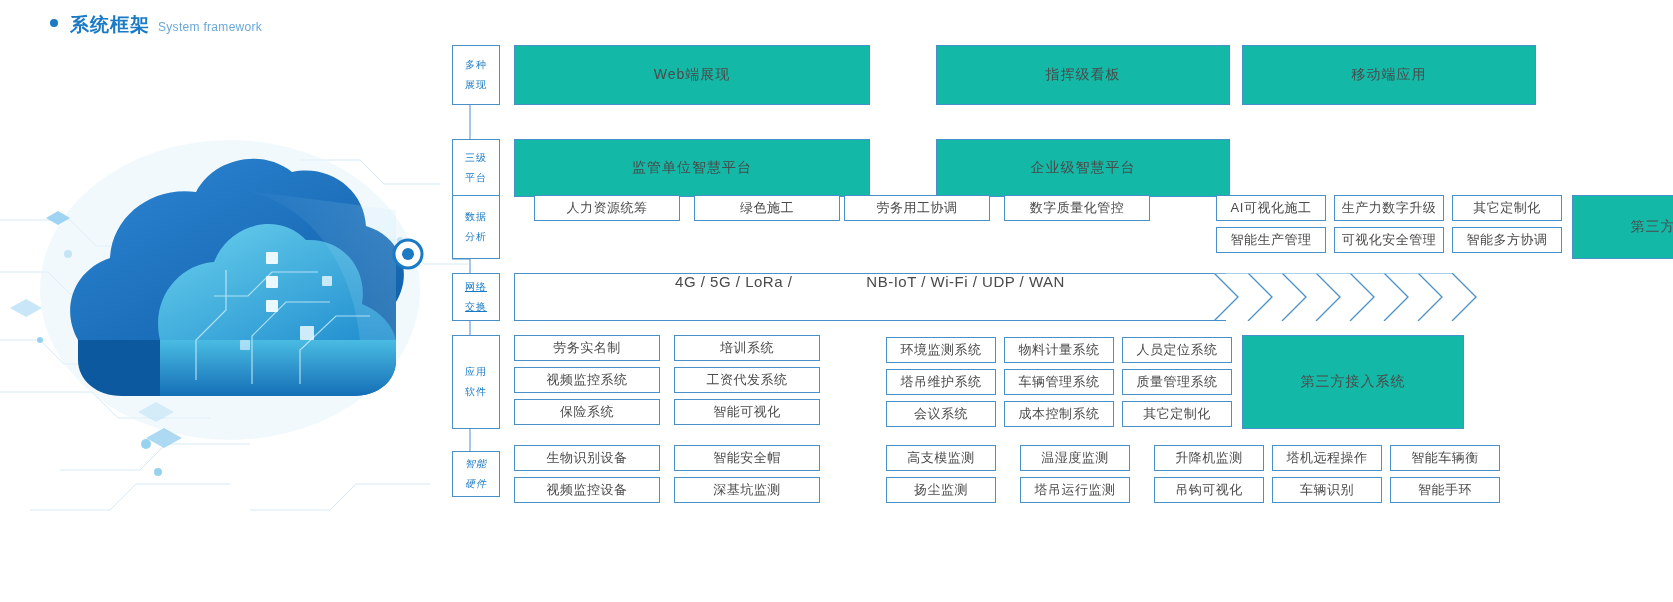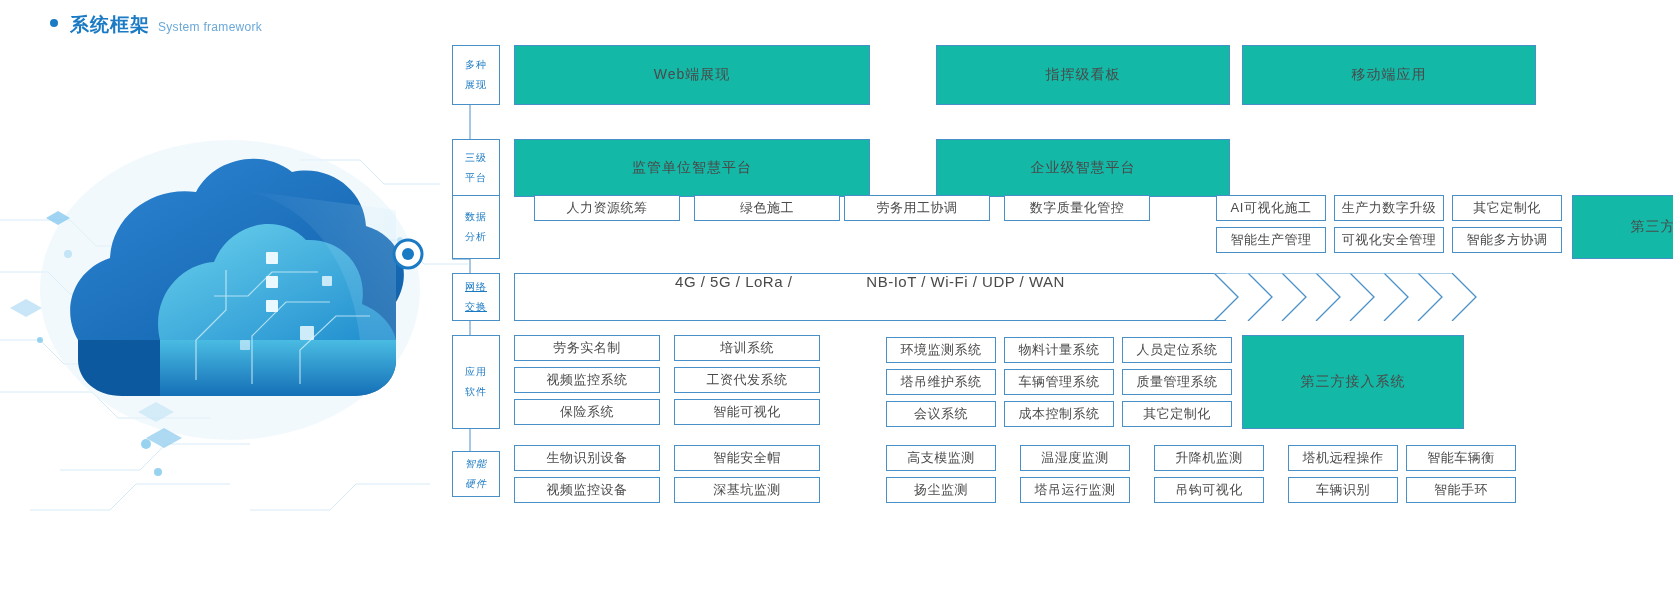--- a/index.html
+++ b/index.html
@@ -141,21 +141,21 @@
 
   
   #row6{left:0;top:400px;width:1221px;height:58px;}
   #row6 .tag{height:46px;font-style:italic;}
   #row6 .leftgrid{display:flex;flex-direction:column;gap:6px;}
   #row6 .leftgrid .r{display:flex;gap:14px;}
   #row6 .leftgrid .smallbox{width:146px;text-align:right;}
   #row6 .midgrid{display:flex;flex-direction:column;gap:6px;margin-left:66px;}
   #row6 .midgrid .r{display:flex;gap:24px;}
   #row6 .midgrid .smallbox{width:110px;}
-  #row6 .rightgrid{display:flex;flex-direction:column;gap:6px;margin-left:24px;}
+  #row6 .rightgrid{display:flex;flex-direction:column;gap:6px;margin-left:8px;}
   #row6 .rightgrid .r{display:flex;gap:8px;}
   #row6 .rightgrid .smallbox{width:110px;}
   #row6 .rightgrid .wide{width:110px;}
 </style>
 </head>
 <body>
 
 <div id="heading">
   <span class="dot"></span>
   <span class="cn">系统框架</span>

